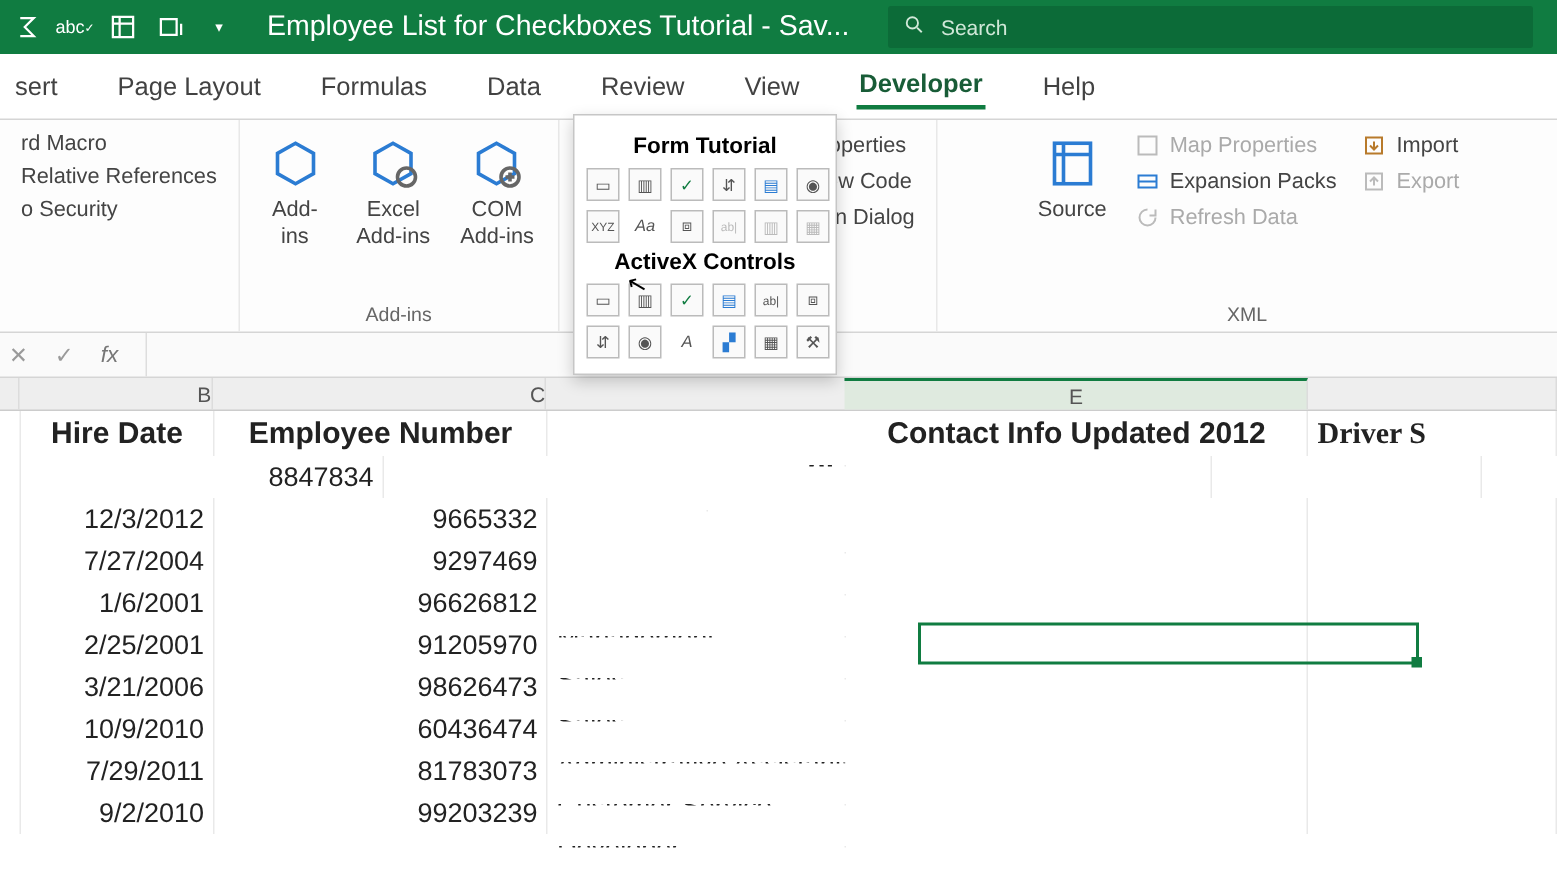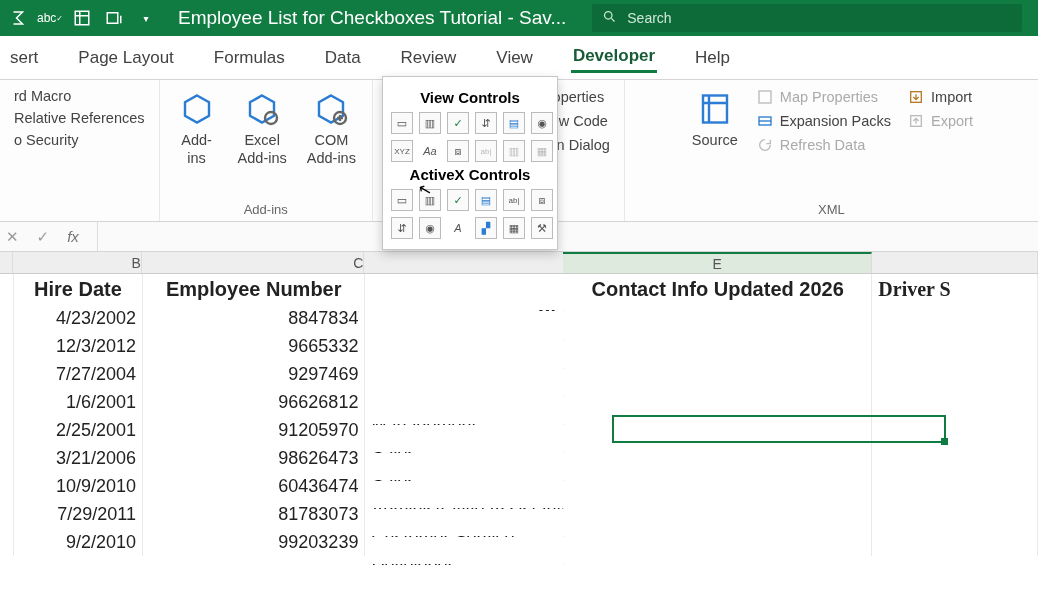--- a/index.html
+++ b/index.html
@@ -415,21 +415,21 @@
               </svg>
             </span>
           <span>Export</span>
         </div>
       </div>
     </div>
     <div class="group-label">XML</div>
   </div>
 
   <div class="insert-panel" style="top:-4px">
-    <h4>View Controls</h4>
+    <h4>Form Tutorial</h4>
     <div class="control-grid">
       <div class="cg-item">▭</div>
       <div class="cg-item">▥</div>
       <div class="cg-item" style="color:#107c41">✓</div>
       <div class="cg-item">⇵</div>
       <div class="cg-item" style="color:#2b7cd3">▤</div>
       <div class="cg-item">◉</div>
       <div class="cg-item" style="font-size:8px">XYZ</div>
       <div class="cg-item nob">Aa</div>
       <div class="cg-item">⧈</div>
@@ -473,28 +473,27 @@
     <div class="ch E">E</div>
     <div class="ch F"></div>
   </div>
 
   <div class="rows">
     <div class="row head">
       <div class="cell A"></div>
       <div class="cell B">Hire Date</div>
       <div class="cell C">Employee Number</div>
       <div class="cell D">nt</div>
-      <div class="cell E">Contact Info Updated 2026</div>
+      <div class="cell E">Contact Info Updated 2012</div>
       <div class="cell F">Driver S</div>
     </div>
 
     <div id="data-rows">
         <div class="row">
           <div class="cell A"></div>
-          <div class="cell B">4/23/2002</div>
           <div class="cell C">8847834</div>
           <div class="cell D"></div>
           <div class="cell E"></div>
           <div class="cell F"></div>
         </div>
         <div class="row">
           <div class="cell A"></div>
           <div class="cell B">12/3/2012</div>
           <div class="cell C">9665332</div>
           <div class="cell D"></div>

